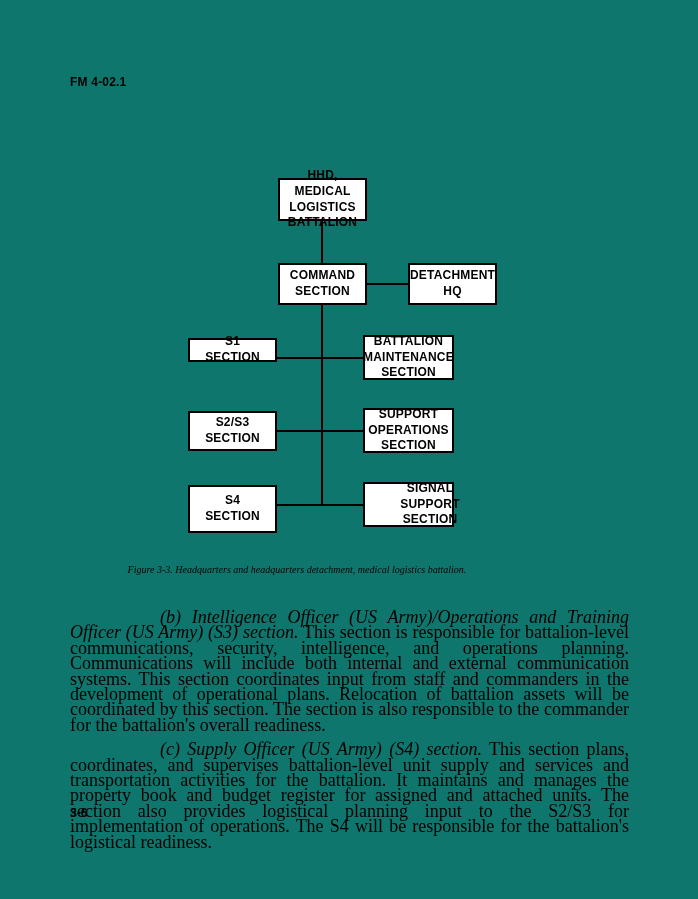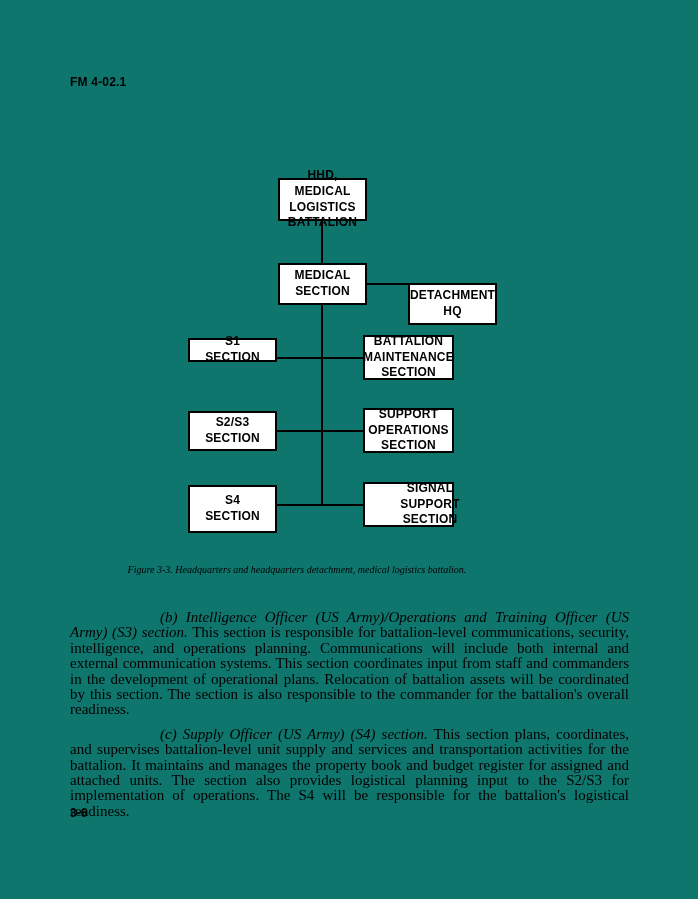--- a/index.html
+++ b/index.html
@@ -46,21 +46,21 @@
     width: 594px;
     text-align: center;
     font-style: italic;
     font-size: 10px;
   }
   .body-text {
     position: absolute;
     left: 70px;
     top: 610px;
     width: 559px;
-    font-size: 15px;
+    font-size: 18px;
     line-height: 15.4px;
     text-align: justify;
   }
   .para { text-indent: 90px; }
   .para + .para { margin-top: 9px; }
   .para .lead { font-style: italic; }
   .page-number {
     position: absolute;
     left: 70px;
     top: 806px;
@@ -84,24 +84,24 @@
     <div class="connector" style="left:277px; top:357px; width:86px; height:2px;"></div>
     <div class="connector" style="left:277px; top:430px; width:86px; height:2px;"></div>
     <div class="connector" style="left:277px; top:504px; width:86px; height:2px;"></div>
 
     <div class="org-box" style="left:278px; top:178px; width:89px; height:43px;">
       <span>HHD, MEDICAL
 LOGISTICS
 BATTALION</span>
     </div>
     <div class="org-box" style="left:278px; top:263px; width:89px; height:42px;">
-      <span>MEDICAL
+      <span>COMMAND
 SECTION</span>
     </div>
-    <div class="org-box" style="left:408px; top:263px; width:89px; height:42px;margin-top:20px;">
+    <div class="org-box" style="left:408px; top:263px; width:89px; height:42px;">
       <span>DETACHMENT
 HQ</span>
     </div>
     <div class="org-box" style="left:188px; top:338px; width:89px; height:24px;">
       <span>S1
 SECTION</span>
     </div>
     <div class="org-box" style="left:363px; top:335px; width:91px; height:45px;">
       <span>BATTALION
 MAINTENANCE

